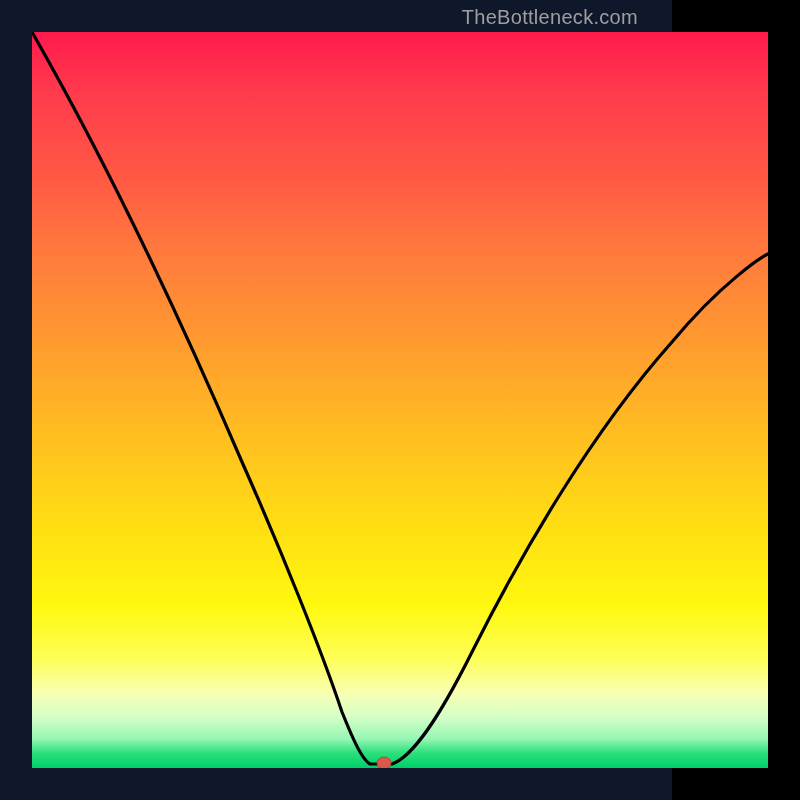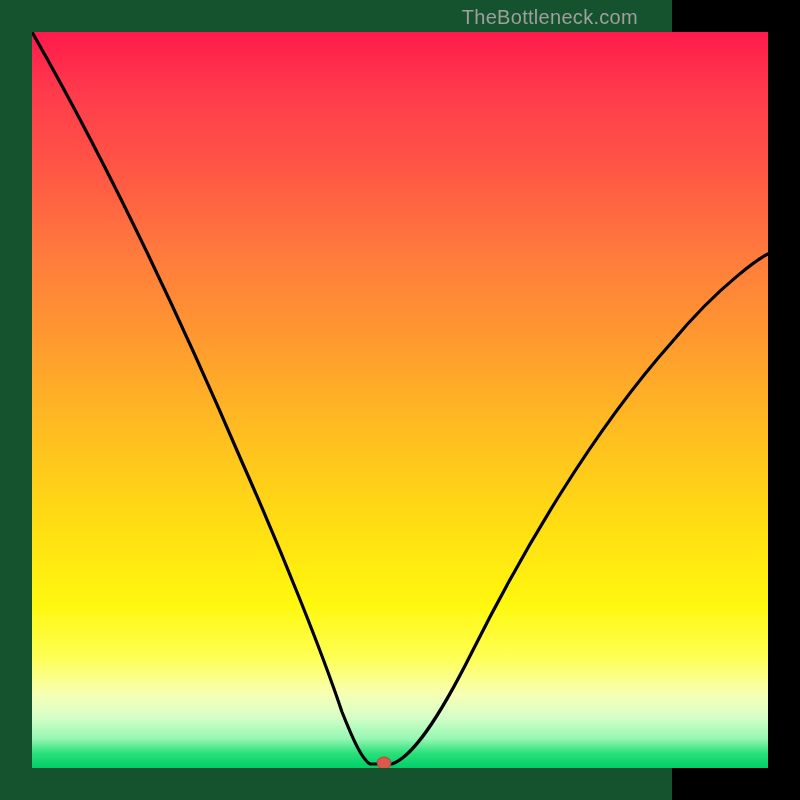--- a/index.html
+++ b/index.html
@@ -8,21 +8,21 @@
     width: 800px;
     height: 800px;
     overflow: hidden;
     background: #000;
     font-family: Arial, Helvetica, sans-serif;
   }
   .frame {
     position: relative;
     width: 672px;
     height: 800px;
-    background: #14532d;
+    background: #0f172a;
   }
   .plot {
     position: absolute;
     left: 32px;
     top: 32px;
     width: 736px;
     height: 736px;
     background: linear-gradient(
       to bottom,
       #ff1a4c 0%,

